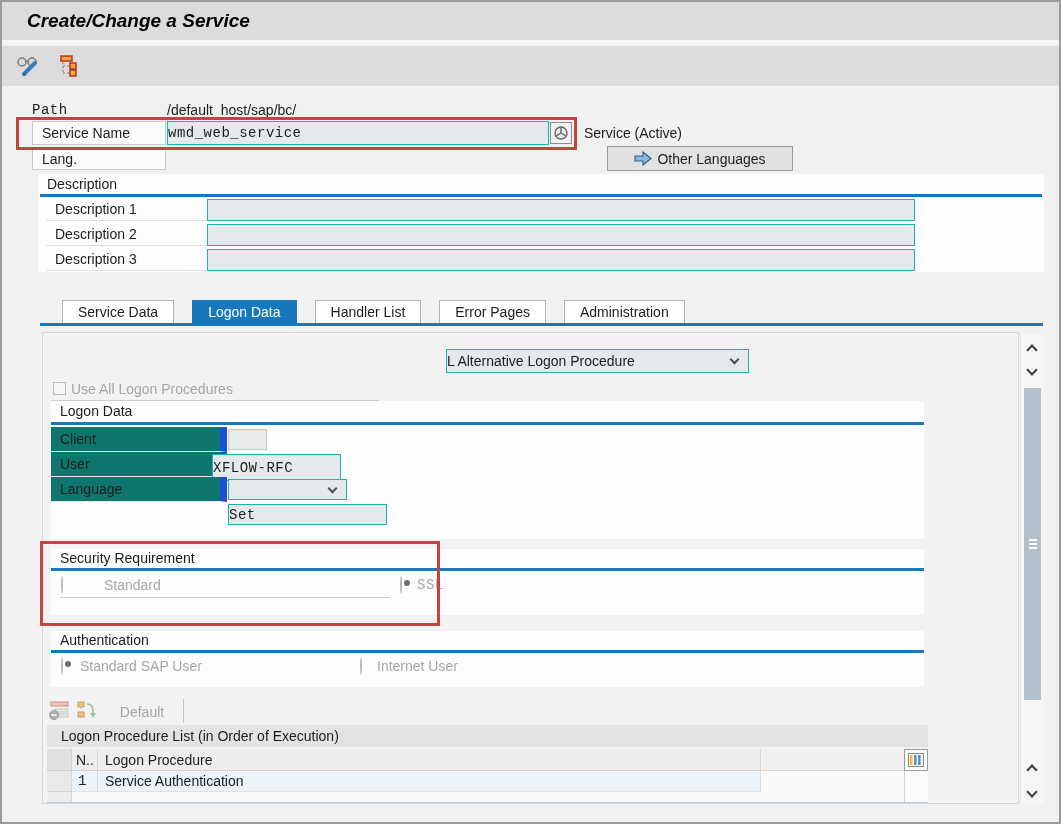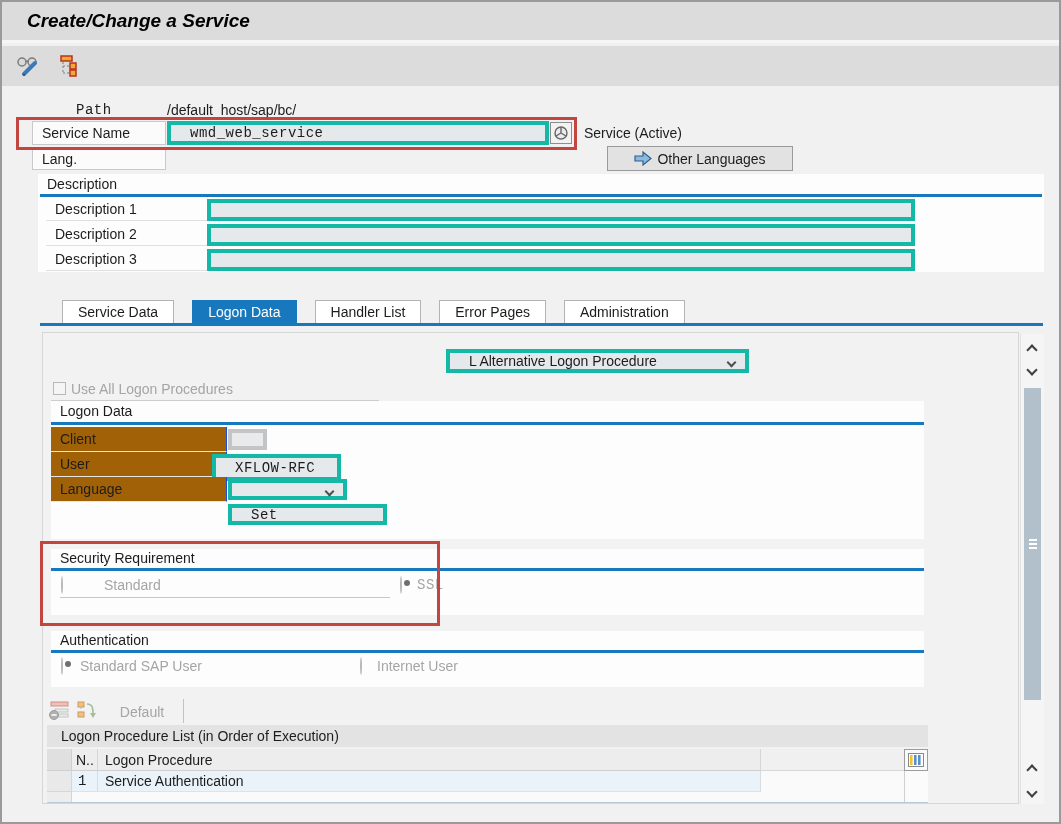--- a/index.html
+++ b/index.html
@@ -7,38 +7,38 @@
   .window { position:relative; width:1061px; height:824px; background:#f1f1f1; border:2px solid #9a9a9a; overflow:hidden; }
   .abs { position:absolute; }
   .mono { font-family:"Liberation Mono","DejaVu Sans Mono",monospace; letter-spacing:.5px; }
 
   .titlebar { left:0; top:0; width:100%; height:41px; background:#dcdcdc; border-bottom:3px solid #f6f6f6; display:flex; align-items:center; padding-left:25px; }
   .title { font-weight:bold; font-style:italic; font-size:19px; color:#000; }
   .appbar { left:0; top:44px; width:100%; height:40px; background:#dcdcdc; display:flex; align-items:center; padding-left:13px; gap:14px; }
   .iconbtn { width:26px; height:24px; display:flex; align-items:center; justify-content:center; cursor:pointer; }
 
   .lblcell { background:#fbfbfb; border:1px solid #c9c9c9; display:flex; align-items:center; padding-left:9px; }
-  .input { background:#e6e9eb; border:4px solid #14b8a6; display:flex; align-items:center; padding-left:19px; }
+  .input { background:#e6e9eb; border:1px solid #14b8a6; display:flex; align-items:center; padding-left:0; }
   .input.disab { background:#e9eaec; border-color:#c4c4c4; }
   .dropdown { position:relative; }
   .dd-chev { position:absolute; right:10px; top:6px; width:7px; height:7px; border-right:2px solid #4f4f4f; border-bottom:2px solid #4f4f4f; transform:rotate(45deg); }
 
   .blue-rule { background:#1878be; }
   .white { background:#fdfdfd; }
   .redbox { border:3px solid #c2463f; z-index:6; pointer-events:none; }
 
   .btn { background:#e2e2e2; border:1px solid #9a9a9a; display:flex; align-items:center; justify-content:center; gap:4px; cursor:pointer; }
 
   .tabs { display:flex; }
   .tab { border:1px solid #b3b3b3; background:#fff; padding:0 15px; height:24px; line-height:22px; margin-right:2px; cursor:pointer; white-space:nowrap;margin-left:16px; }
   .tab.active { background:#1878be; border-color:#1878be; color:#fff; }
 
   .panel { left:40px; top:330px; width:977px; height:472px; background:#f2f2f2; border:1px solid #d6d6d6; overflow:visible; }
   .rowlabel { background:#fdfdfd; border-bottom:1px solid #e0e0e0; display:flex; align-items:center; padding-left:9px; }
-  .inlbl { display:flex; align-items:center; padding-left:9px; border-bottom:1px solid #e6e6e6; border-right:1px solid #1d4ed8; background:#a16207; }
+  .inlbl { display:flex; align-items:center; padding-left:9px; border-bottom:1px solid #e6e6e6; border-right:7px solid #1d4ed8; background:#0f766e; }
 
   .radio { width:14px; height:14px; border-radius:50%; border:1px solid #b9b9b9; background:#f7f7f7; position:relative; }
   .radio.sel::after { content:""; position:absolute; left:3px; top:3px; width:6px; height:6px; border-radius:50%; background:#6e6e6e; }
   .dis { color:#a5a5a5; }
   .checkbox { width:13px; height:13px; border:1px solid #b8b8b8; background:#f5f5f5; }
 
   .chev { width:8px; height:8px; border-left:2px solid #3f3f3f; border-bottom:2px solid #3f3f3f; display:inline-block; }
   .chev.up { transform:rotate(135deg); }
   .chev.down { transform:rotate(-45deg); }
   .sbar { background:#f5f5f5; border-left:1px solid #e2e2e2; }
@@ -74,21 +74,21 @@
       <svg width="22" height="22" viewBox="0 0 22 22">
         <rect x="4" y="1" width="11" height="5" fill="#f5a633" stroke="#b5341f" stroke-width="1.5"></rect>
         <path d="M6 7 L6 18" stroke="#9a9a9a" stroke-width="1.5" stroke-dasharray="2,2"></path>
         <path d="M6 11 L13 11 M6 18 L13 18" stroke="#9a9a9a" stroke-width="1.5" stroke-dasharray="2,2"></path>
         <rect x="13" y="8" width="6" height="6" fill="#f5a633" stroke="#b5341f" stroke-width="1.5"></rect>
         <rect x="13" y="15" width="6" height="6" fill="#f5a633" stroke="#b5341f" stroke-width="1.5"></rect>
       </svg>
     </span>
   </div>
 
-  <div class="abs mono" style="left:30px; top:100px;margin-left:44px;">Path</div>
+  <div class="abs mono" style="left:30px; top:100px;">Path</div>
   <div class="abs" style="left:165px; top:100px;">/default_host/sap/bc/</div>
 
   <div class="abs redbox" style="left:14px; top:115px; width:561px; height:33px;"></div>
 
   <div class="abs lblcell" style="left:30px; top:119px; width:134px; height:24px;">Service Name</div>
   <div class="abs input mono" style="left:165px; top:119px; width:382px; height:24px;">wmd_web_service</div>
   <div class="abs" style="left:548px; top:120px; width:22px; height:22px; background:#f2f2f2; border:1px solid #8d8d8d; display:flex; align-items:center; justify-content:center;">
     <svg width="16" height="16" viewBox="0 0 16 16">
       <circle cx="8" cy="8" r="6" fill="#ececec" stroke="#666" stroke-width="1.4"></circle>
       <path d="M8 8 L8 2.2 M8 8 L3 11 M8 8 L13 11" stroke="#666" stroke-width="1.4"></path>

